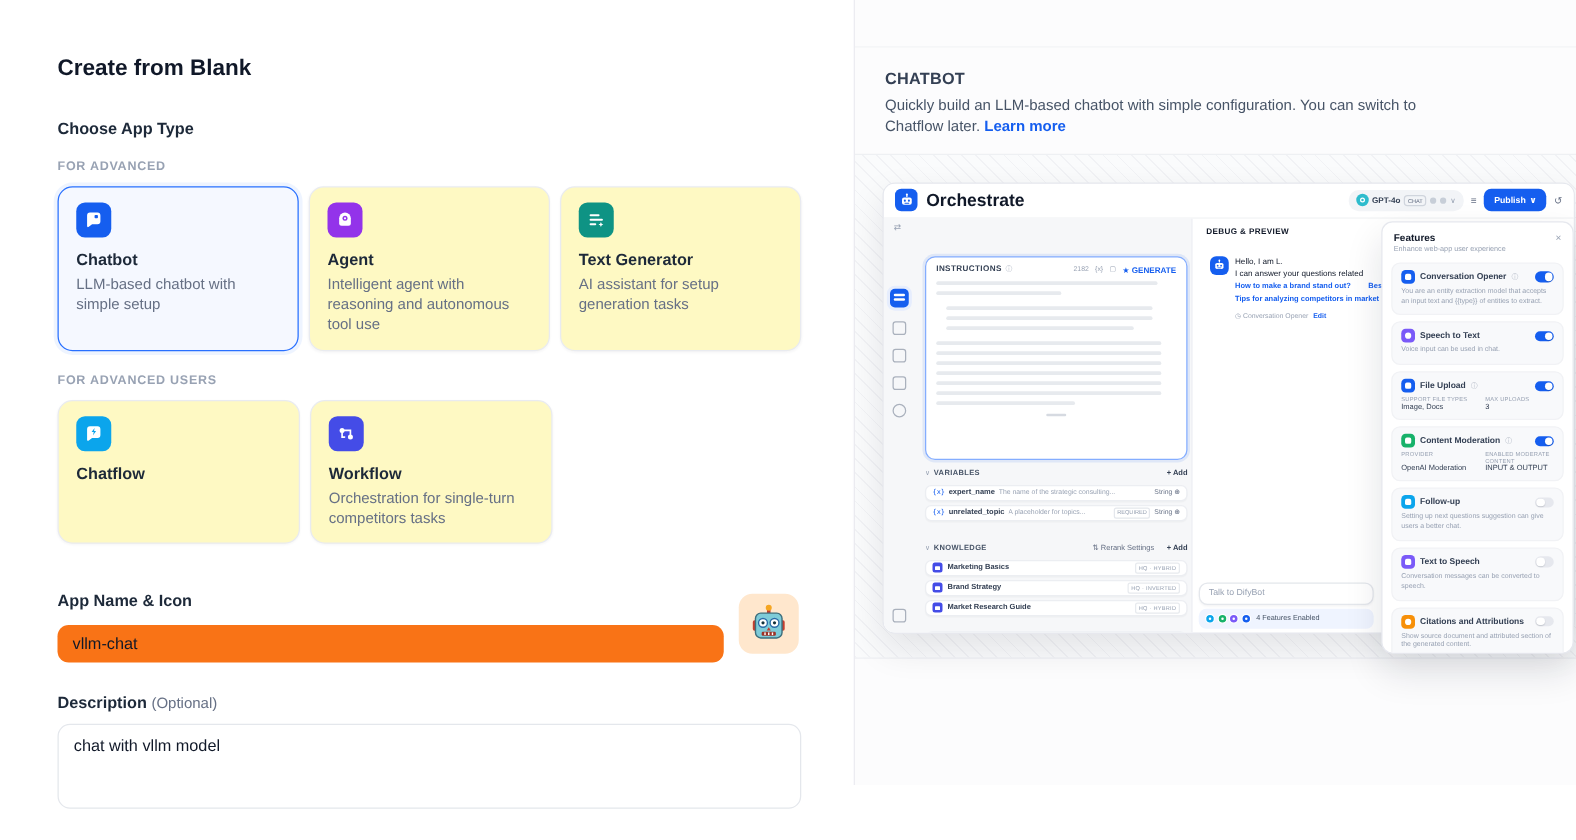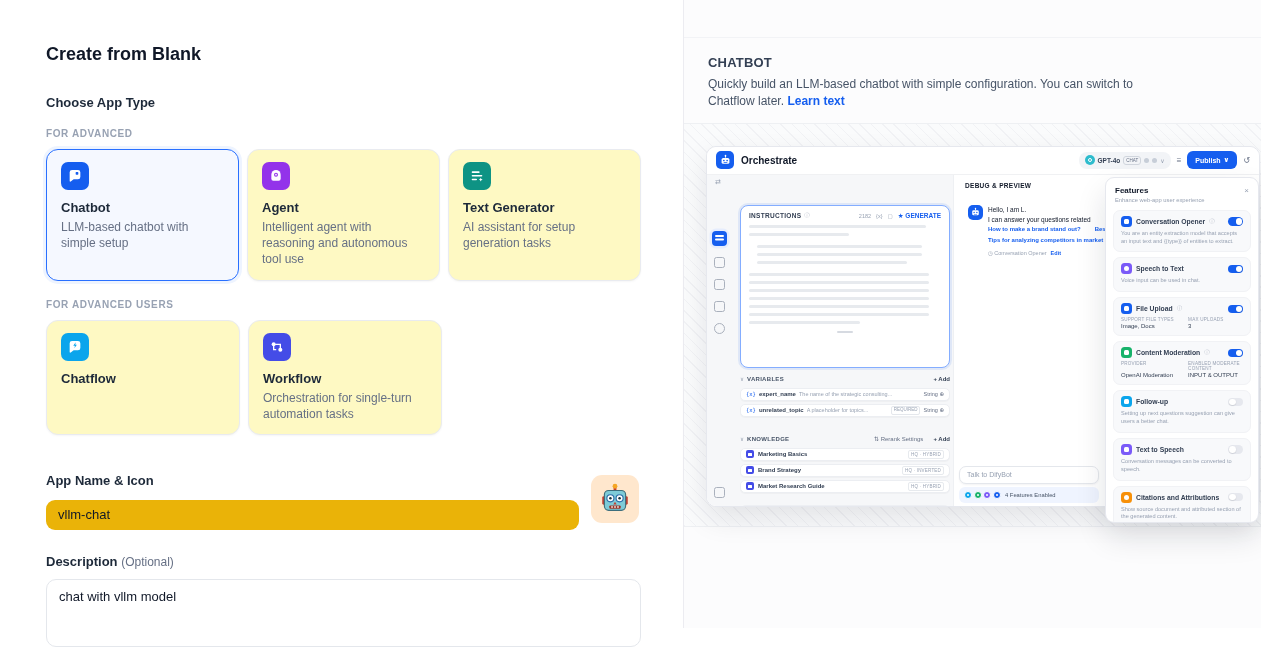--- a/index.html
+++ b/index.html
@@ -18,42 +18,42 @@
   .tile { width:28px; height:28px; border-radius:7px; display:flex; align-items:center; justify-content:center; }
   .tile svg { display:block; }
   .c-chatbot { background:#155eef; } .c-agent { background:#9333ea; } .c-textgen { background:#0e9384; }
   .c-chatflow { background:#0ba5ec; } .c-workflow { background:#444ce7; }
   .card h3 { margin-top:10px; font-size:13px; font-weight:700; color:#1d2939; }
   .card p { margin-top:4px; font-size:12px; line-height:1.35; color:#667085; }
   .name-row { display:flex; margin-top:38px; gap:12px; }
   .name-col { width:533px; }
   .f-label { font-size:13px; font-weight:700; color:#1d2939; }
   .f-label .opt { font-weight:400; color:#667085; font-size:12px;margin-top:35px; }
-  .name-input { margin-top:12px; width:533px; height:30px; background:#eab308; border:none; border-radius:9px; padding:0 12px; font-size:13px; color:#101828; font-family:inherit; }
+  .name-input { margin-top:12px; width:533px; height:30px; background:#f97316; border:none; border-radius:9px; padding:0 12px; font-size:13px; color:#101828; font-family:inherit; }
   .app-icon { width:48px; height:48px; border-radius:11px; background:#ffe7cd; display:flex; align-items:center; justify-content:center; margin-top:2px; cursor:pointer; }
   .desc-label { margin-top:24px; }
   .desc-area { margin-top:10px; width:595px; height:68px; border:1px solid #e4e7ec; border-radius:10px; background:#fff; padding:9px 12px; font-size:13px; color:#101828; font-family:inherit; resize:none; }
 
   
   .right { flex:1; background:#fcfcfd; border-left:1px solid #ececf1; }
   .right-top { height:38px; border-bottom:1px solid #f2f3f6; }
   .right-head { padding:17px 26px 0 24px; }
   .r-heading { font-size:13px; font-weight:700; color:#344054; letter-spacing:.2px; }
   .r-desc { margin-top:6px; font-size:12px; line-height:1.45; color:#475467; max-width:430px; }
   .r-desc a { color:#155eef; font-weight:600; text-decoration:none; cursor:pointer; }
   .preview-wrap { margin-top:12px; height:404px; position:relative;
     border-top:1px solid #eef0f3; border-bottom:1px solid #eef0f3;
     background:repeating-linear-gradient(45deg,#f1f2f5 0,#f1f2f5 1px,#fafbfc 1px,#fafbfc 8px); }
 
   
   .pv { position:absolute; left:22px; top:22px; width:554px; height:361px; background:#f6f7f9; border:1px solid #e6e8ee; border-radius:10px; box-shadow:0 12px 28px rgba(16,24,40,.10); overflow:hidden; font-size:7px; color:#344054; }
   .pv-topbar { position:absolute; top:0; left:0; right:0; height:28px; background:#fff; border-bottom:1px solid #f0f1f3; display:flex; align-items:center; padding:0 9px; gap:7px; }
   .bot-tile { border-radius:5px; background:#155eef; display:flex; align-items:center; justify-content:center; flex:0 0 auto; }
   .bot-18 { width:18px; height:18px; } .bot-15 { width:15px; height:15px; }
-  .pv-title { font-size:10px; font-weight:700; color:#101828; }
+  .pv-title { font-size:14px; font-weight:700; color:#101828; }
   .pv-tb-right { margin-left:auto; display:flex; align-items:center; gap:6px; }
   .chip { height:17px; background:#f2f4f7; border-radius:8px; display:flex; align-items:center; gap:3px; padding:0 6px; }
   .chip .oai { width:10px; height:10px; border-radius:50%; background:#2ebccd; position:relative; }
   .chip .oai::after { content:""; position:absolute; inset:3px; border:1px solid #fff; border-radius:50%; }
   .chip .mname { font-size:6.5px; font-weight:700; color:#344054; }
   .chip .mode { font-size:4.5px; color:#667085; border:1px solid #d0d5dd; border-radius:3px; padding:0 2px; line-height:7px; }
   .chip .dot { width:5px; height:5px; border-radius:50%; background:#c7ced8; }
   .chip .chev { font-size:6px; color:#98a2b3; }
   .tb-ico { font-size:8px; color:#667085; }
   .pv-publish { height:18px; background:#155eef; color:#fff; border-radius:6px; font-size:7px; font-weight:700; display:flex; align-items:center; padding:0 8px; gap:3px; }
@@ -199,21 +199,21 @@
       </div>
       <div class="card">
         <div class="tile c-workflow">
           <svg width="16" height="16" viewBox="0 0 24 24">
               <circle cx="7" cy="8" r="3" fill="#fff"></circle>
               <circle cx="17" cy="16" r="3" fill="#fff"></circle>
               <path d="M10 8h5M17 13V8h-3M7 11v5h3" stroke="#fff" stroke-width="2" fill="none" stroke-linecap="round"></path>
             </svg>
         </div>
         <h3>Workflow</h3>
-        <p>Orchestration for single-turn automation tasks</p>
+        <p>Orchestration for single-turn competitors tasks</p>
       </div>
     </div>
 
     <div class="name-row">
       <div class="name-col">
         <div class="f-label">App Name &amp; Icon</div>
         <input class="name-input" type="text" value="vllm-chat" style="">
       </div>
       <div class="app-icon">
         <svg width="34" height="34" viewBox="0 0 48 48">
@@ -243,21 +243,21 @@
 
     
   </div>
 
   <div class="right">
     <div class="right-top"></div>
     <div class="right-head">
       <div class="r-heading">CHATBOT</div>
       <div class="r-desc">
         <span>Quickly build an LLM-based chatbot with simple configuration. You can switch to Chatflow later.</span>
-        <a>Learn text</a>
+        <a>Learn more</a>
       </div>
     </div>
 
     <div class="preview-wrap">
 
       <div class="pv">
         <div class="pv-topbar">
           <div class="bot-tile bot-18">
             <svg width="13" height="13" viewBox="0 0 20 20">
                 <rect x="9.2" y="2.5" width="1.6" height="3" fill="#fff"></rect>

